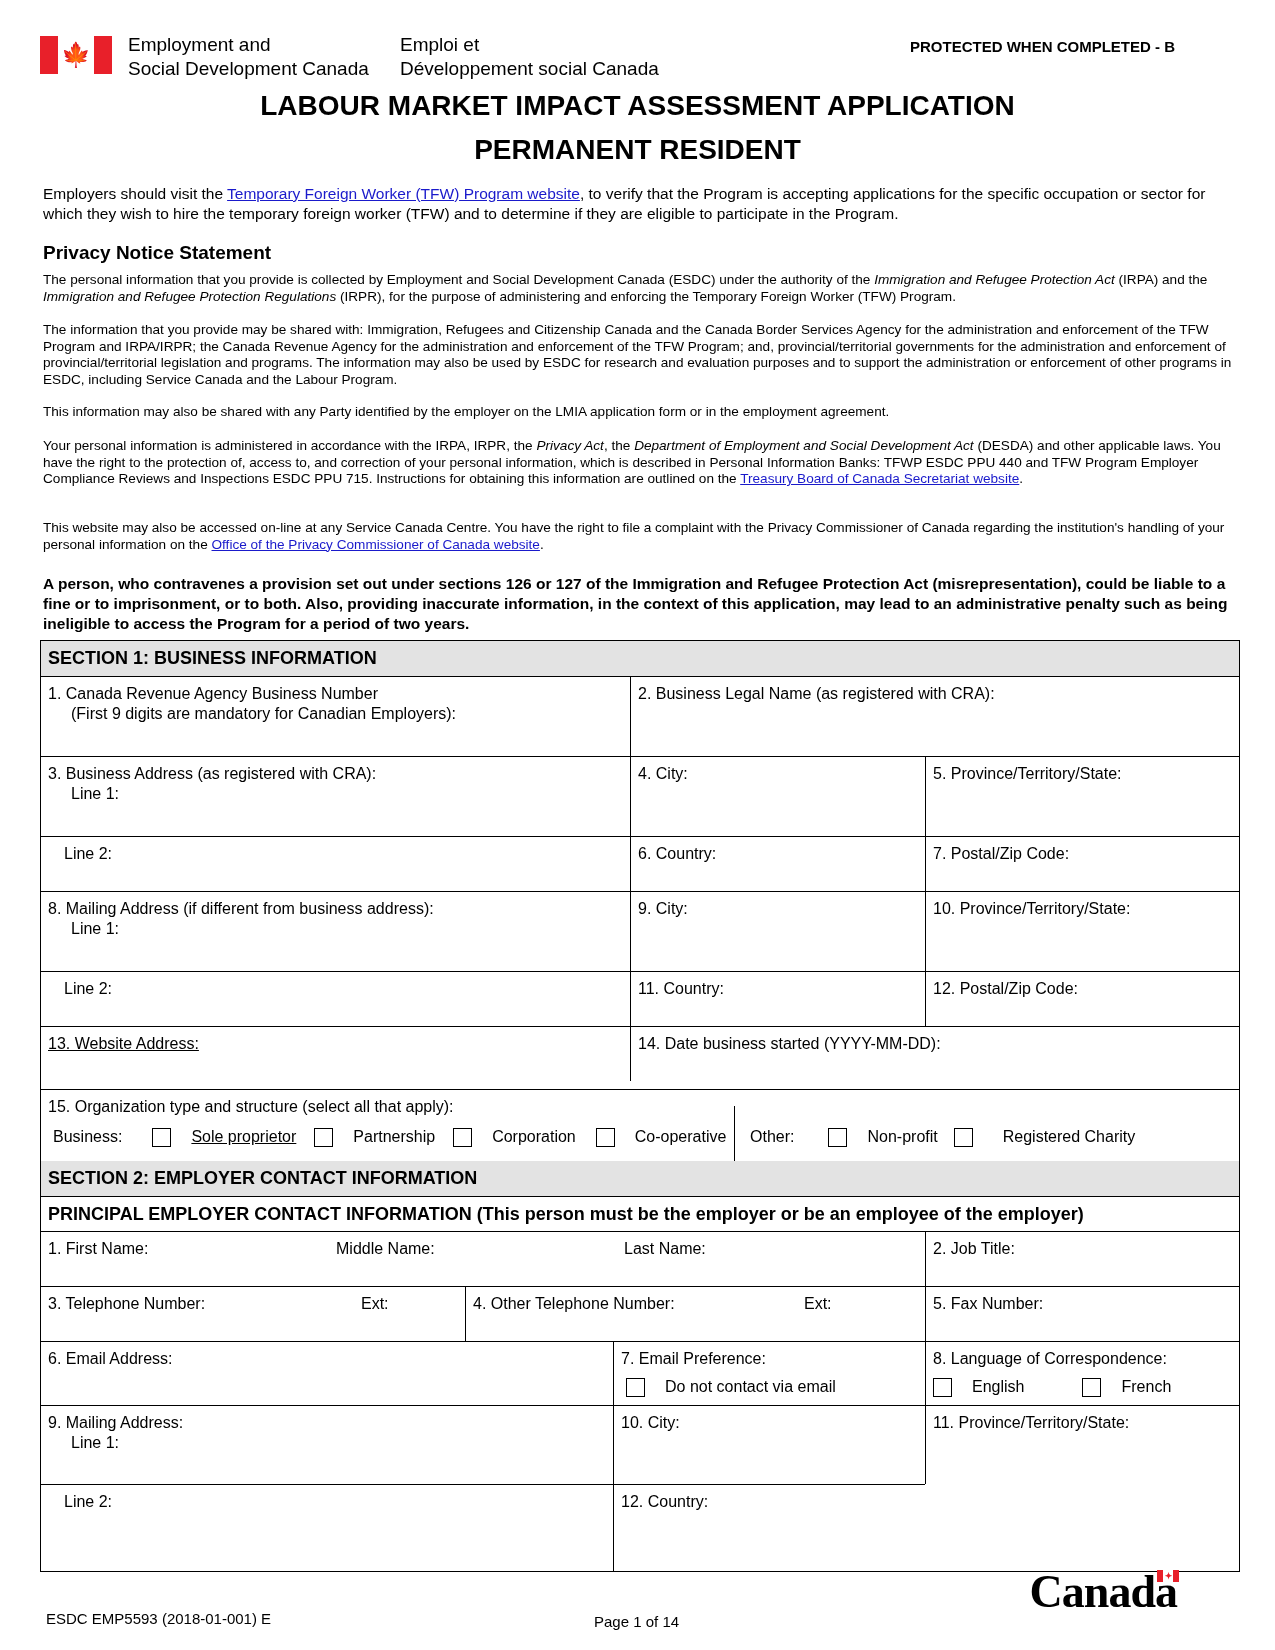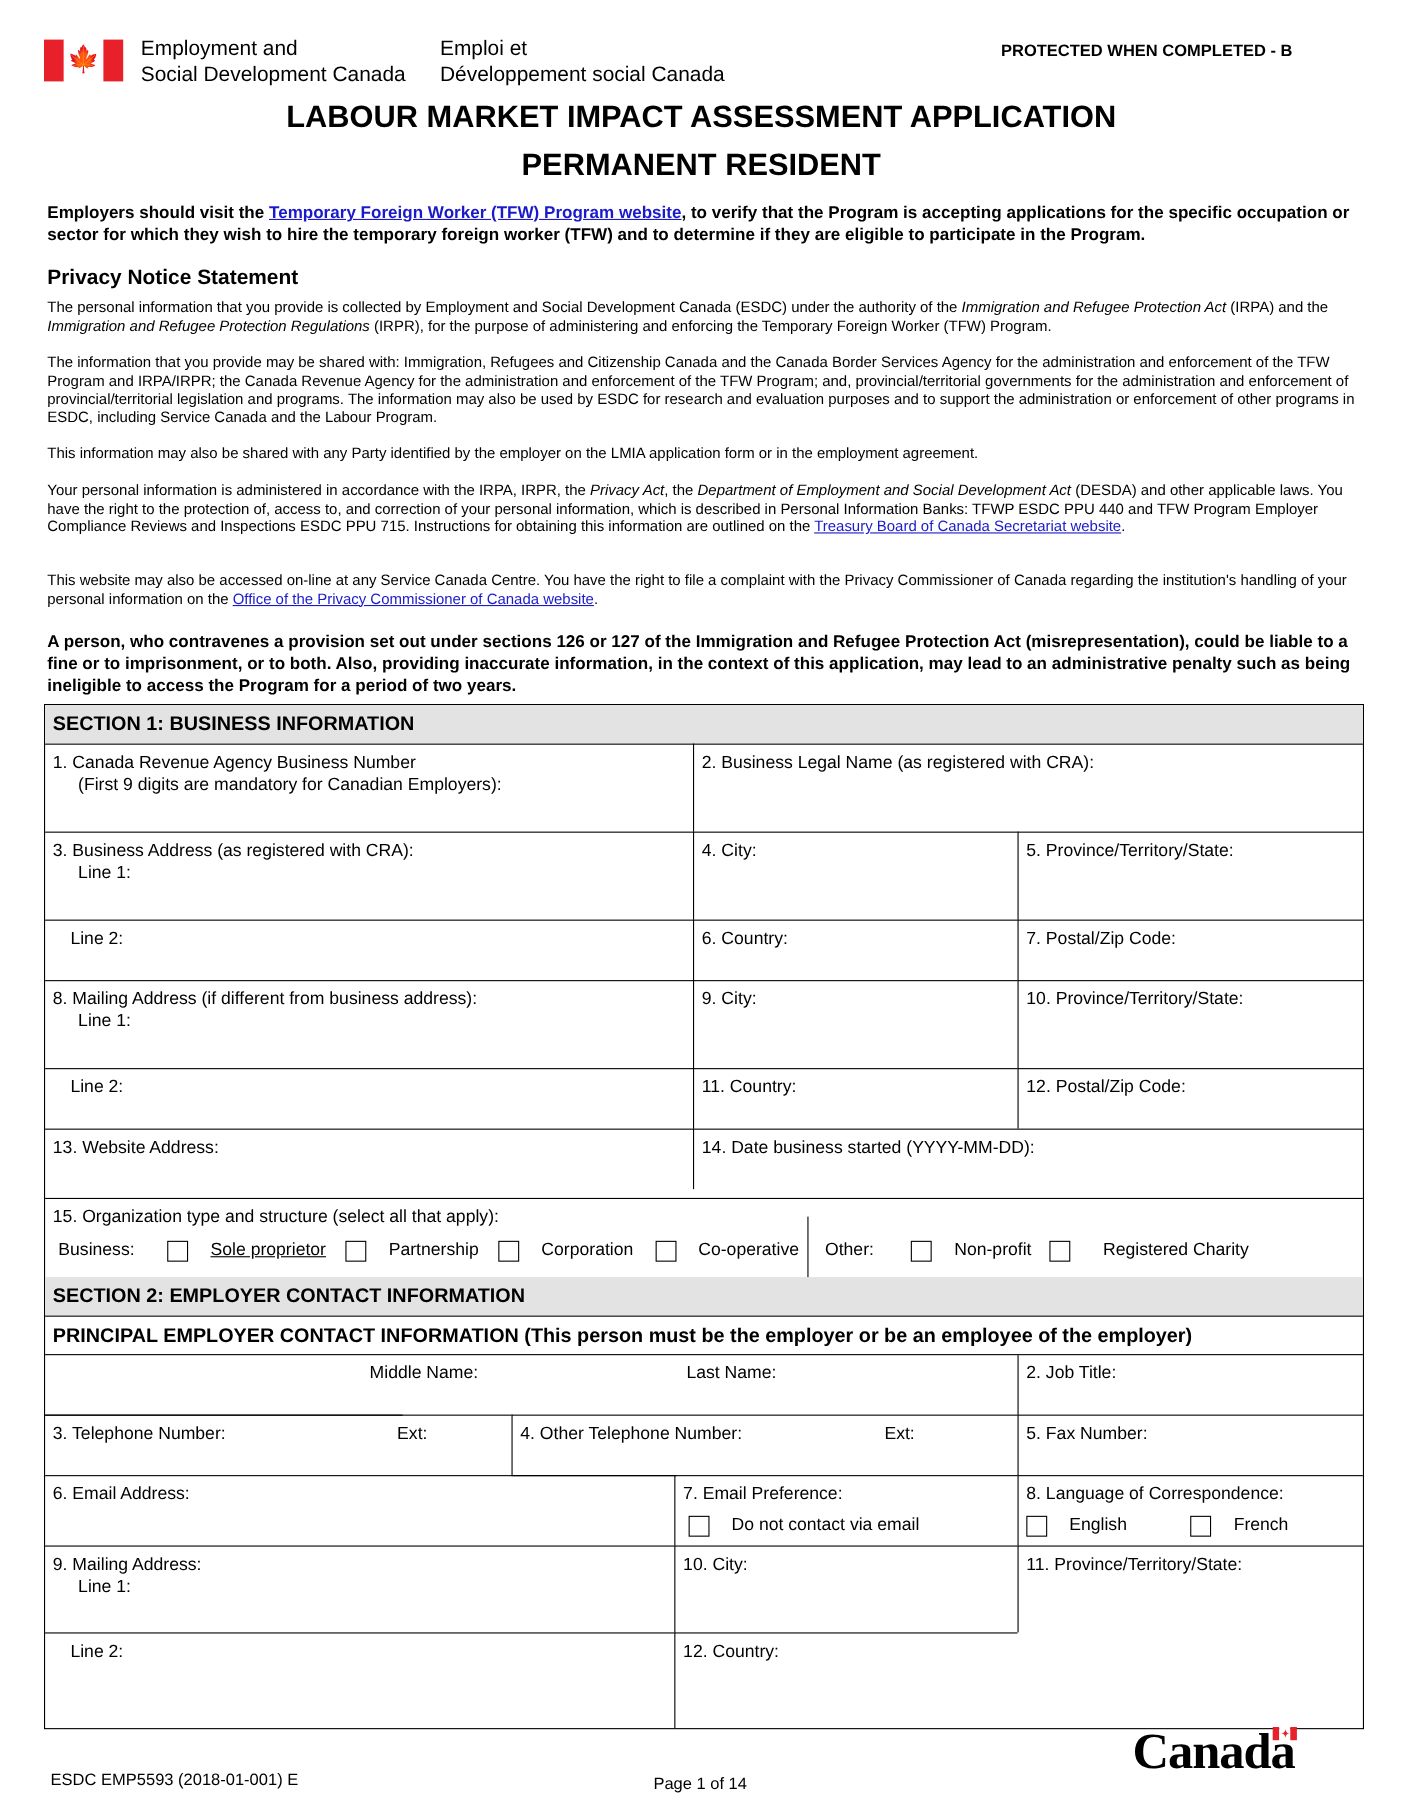--- a/index.html
+++ b/index.html
@@ -4,21 +4,21 @@
 <style>
   html,body{margin:0;padding:0;background:#fff;}
   body{width:1275px;height:1650px;position:relative;font-family:"Liberation Sans",sans-serif;color:#000;overflow:hidden;}
   .abs{position:absolute;}
   .flag{left:40px;top:36px;width:72px;height:38px;display:flex;}
   .flag .bar{width:18px;height:100%;background:#e8202a;}
   .flag .mid{flex:1;background:#fff;display:flex;align-items:center;justify-content:center;color:#e8202a;font-size:24px;line-height:1;}
   .dept{font-size:19px;line-height:24px;}
   .protected{right:100px;top:38px;font-size:15px;font-weight:bold;}
   .title{left:0;width:1275px;text-align:center;font-weight:bold;font-size:28px;}
-  .intro{left:43px;width:1195px;top:184px;font-size:15.5px;font-weight:bold;line-height:20px;}
+  .intro{left:43px;width:1195px;top:184px;font-size:15.5px;font-weight:normal;line-height:20px;}
   a.lnk{color:#1a1acb;text-decoration:underline;}
   .pns{left:43px;top:242px;font-size:19px;font-weight:bold;}
   .para{left:43px;width:1195px;font-size:13.6px;line-height:16.5px;}
   .warn{left:43px;width:1195px;top:574px;font-size:15.5px;font-weight:bold;line-height:20px;}
   .form{left:40px;top:640px;width:1198px;height:930px;border:1px solid #000;border-right-width:1px;}
   .hdr{position:absolute;left:0;right:0;background:#e3e3e3;font-weight:bold;font-size:18px;padding-left:7px;box-sizing:border-box;display:flex;align-items:center;}
   .subhdr{position:absolute;left:0;right:0;font-weight:bold;font-size:18px;padding-left:7px;box-sizing:border-box;display:flex;align-items:center;border-top:1px solid #000;border-bottom:1px solid #000;}
   .cell{position:absolute;box-sizing:border-box;font-size:16px;line-height:20px;padding:7px 0 0 7px;}
   .bt{border-top:1px solid #000;}
   .bl{border-left:1px solid #000;}
@@ -97,21 +97,21 @@
     <div>8.  Mailing Address (if different from business address):</div>
     <div style="padding-left:23px;">Line 1:</div>
   </div>
   <div class="cell bt bl" style="left:589px;top:250px;width:295px;height:80px;">9. City:</div>
   <div class="cell bt bl" style="left:884px;top:250px;width:314px;height:80px;">10. Province/Territory/State:</div>
 
   <div class="cell bt ind" style="left:0;top:330px;width:589px;height:55px;">Line 2:</div>
   <div class="cell bt bl" style="left:589px;top:330px;width:295px;height:55px;">11. Country:</div>
   <div class="cell bt bl" style="left:884px;top:330px;width:314px;height:55px;">12. Postal/Zip Code:</div>
 
-  <div class="cell bt" style="left:0;top:385px;width:589px;height:55px;">13. Website Address:</div>
+  <div class="cell bt" style="left:0;top:385px;width:589px;height:55px;text-decoration:underline;">13. Website Address:</div>
   <div class="cell bt bl" style="left:589px;top:385px;width:609px;height:55px;">14. Date business started (YYYY-MM-DD):</div>
 
   <div class="cell bt" style="left:0;top:448px;width:1198px;height:80px;">
     <div>15.  Organization type and structure (select all that apply):</div>
   </div>
   <div class="row15" style="left:12px;top:484px;height:24px;">
     <span>Business:</span>
     <span class="cb" style="margin-left:30px;"></span>
     <span style="margin-left:20px;text-decoration:underline;">Sole proprietor</span>
     <span class="cb" style="margin-left:18px;"></span>
@@ -126,20 +126,21 @@
     <span>Other:</span>
     <span class="cb" style="margin-left:34px;"></span>
     <span style="margin-left:20px;">Non-profit</span>
     <span class="cb" style="margin-left:16px;"></span>
     <span style="margin-left:30px;">Registered Charity</span>
   </div>
 
   <div class="hdr" style="top:520px;height:35px;">SECTION 2: EMPLOYER CONTACT INFORMATION</div>
   <div class="subhdr" style="top:555px;height:36px;">PRINCIPAL EMPLOYER CONTACT INFORMATION (This person must be the employer or be an employee of the employer)</div>
 
+  <div class="cell" style="left:0;top:591px;width:295px;height:54px;">1. First Name:</div>
   <div class="cell" style="left:288px;top:591px;width:295px;height:54px;">Middle Name:</div>
   <div class="cell" style="left:576px;top:591px;width:308px;height:54px;">Last Name:</div>
   <div class="cell bl" style="left:884px;top:591px;width:314px;height:54px;">2. Job Title:</div>
 
   <div class="cell bt" style="left:0;top:645px;width:325px;height:55px;">
     <span>3. Telephone Number:</span>
     <span style="position:absolute;left:320px;top:7px;">Ext:</span>
   </div>
   <div class="cell bt bl" style="left:424px;top:645px;width:460px;height:55px;">
     <span>4. Other Telephone Number:</span>

